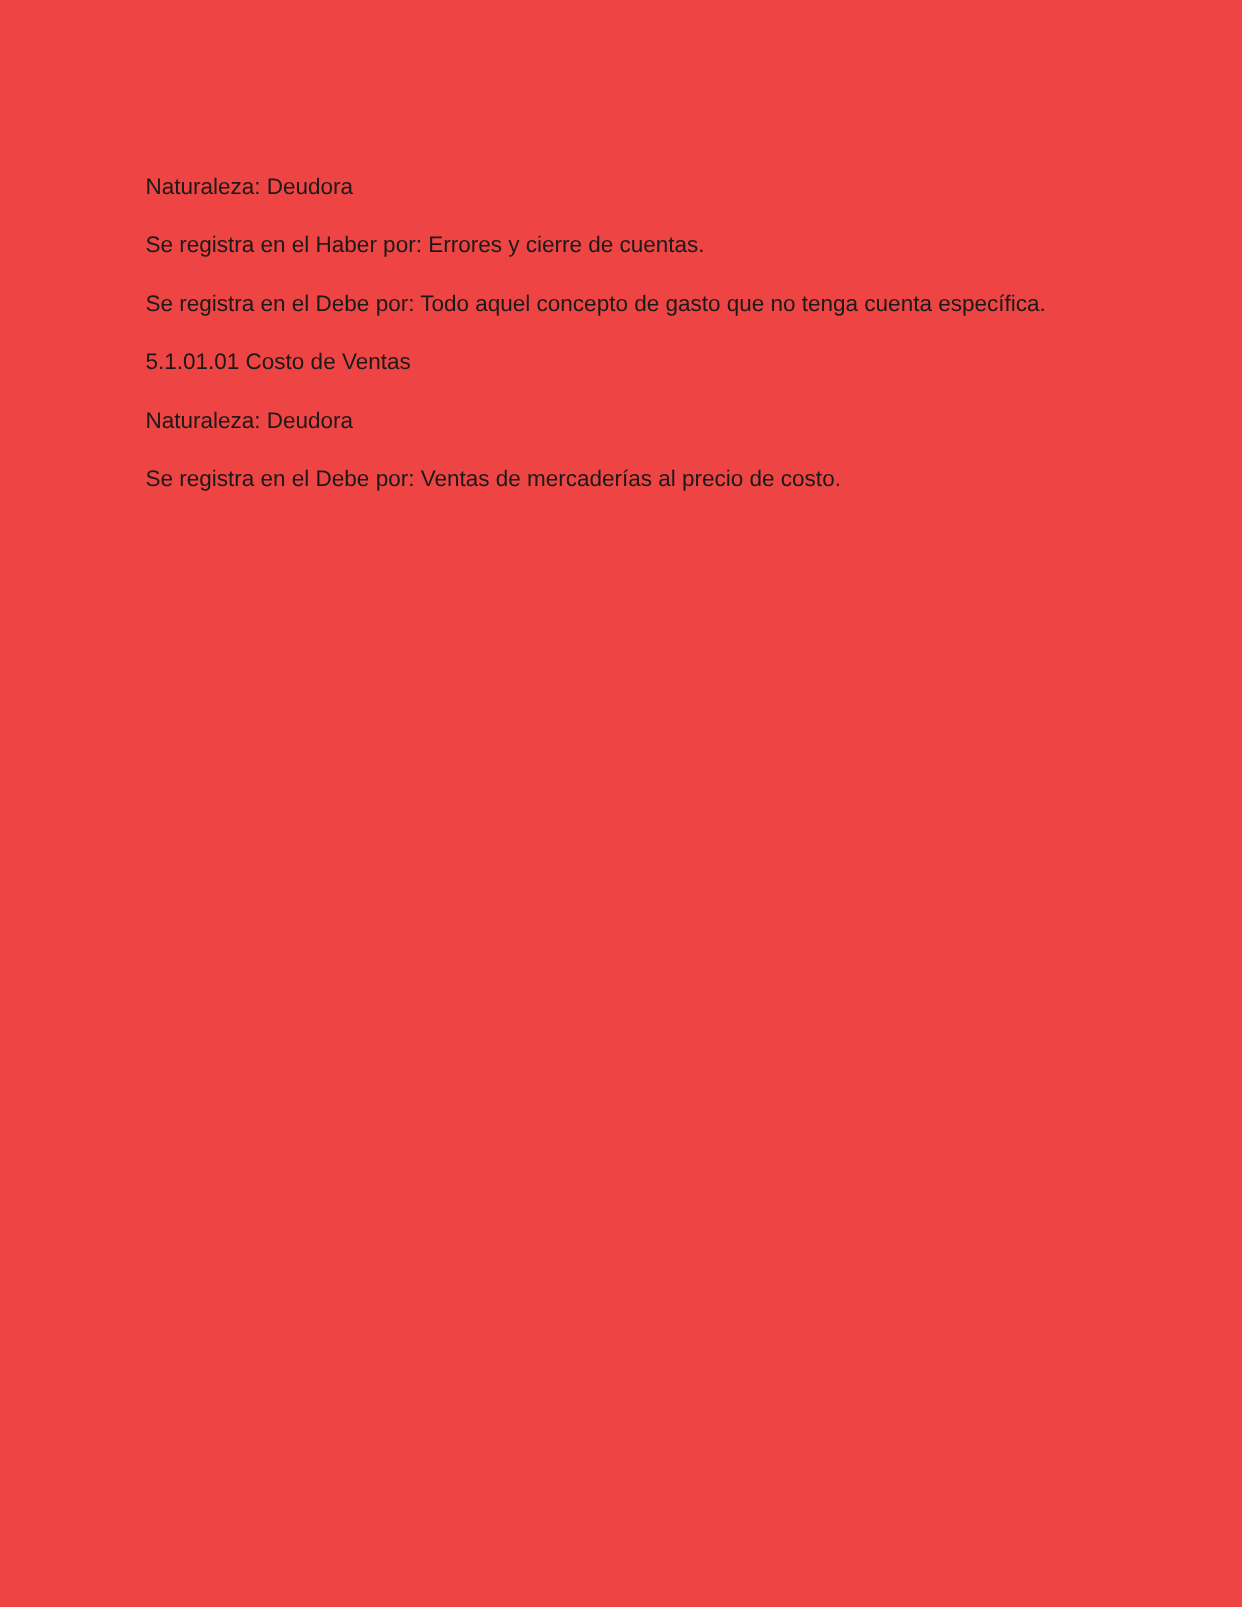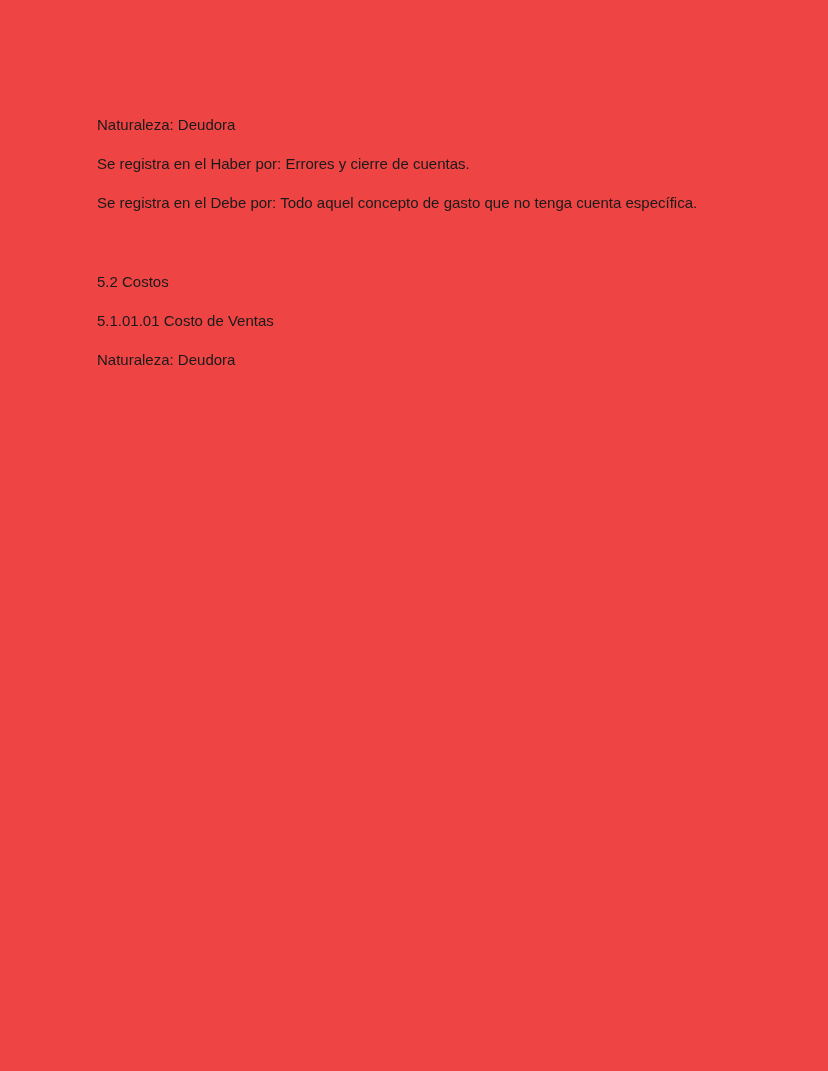--- a/index.html
+++ b/index.html
@@ -35,17 +35,17 @@
   }
 </style>
 </head>
 <body>
 
 <div class="page">
   <div class="doc-body">
     <p class="para">Naturaleza: Deudora</p>
     <p class="para">Se registra en el Haber por: Errores y cierre de cuentas.</p>
     <p class="para">Se registra en el Debe por: Todo aquel concepto de gasto que no tenga cuenta específica.</p>
-    <p class="para section-gap">5.2 Costos</p>
     <p class="para">5.1.01.01 Costo de Ventas</p>
     <p class="para">Naturaleza: Deudora</p>
+    <p class="para">Se registra en el Debe por: Ventas de mercaderías al precio de costo.</p>
   </div>
 </div>
 
 </body></html>

